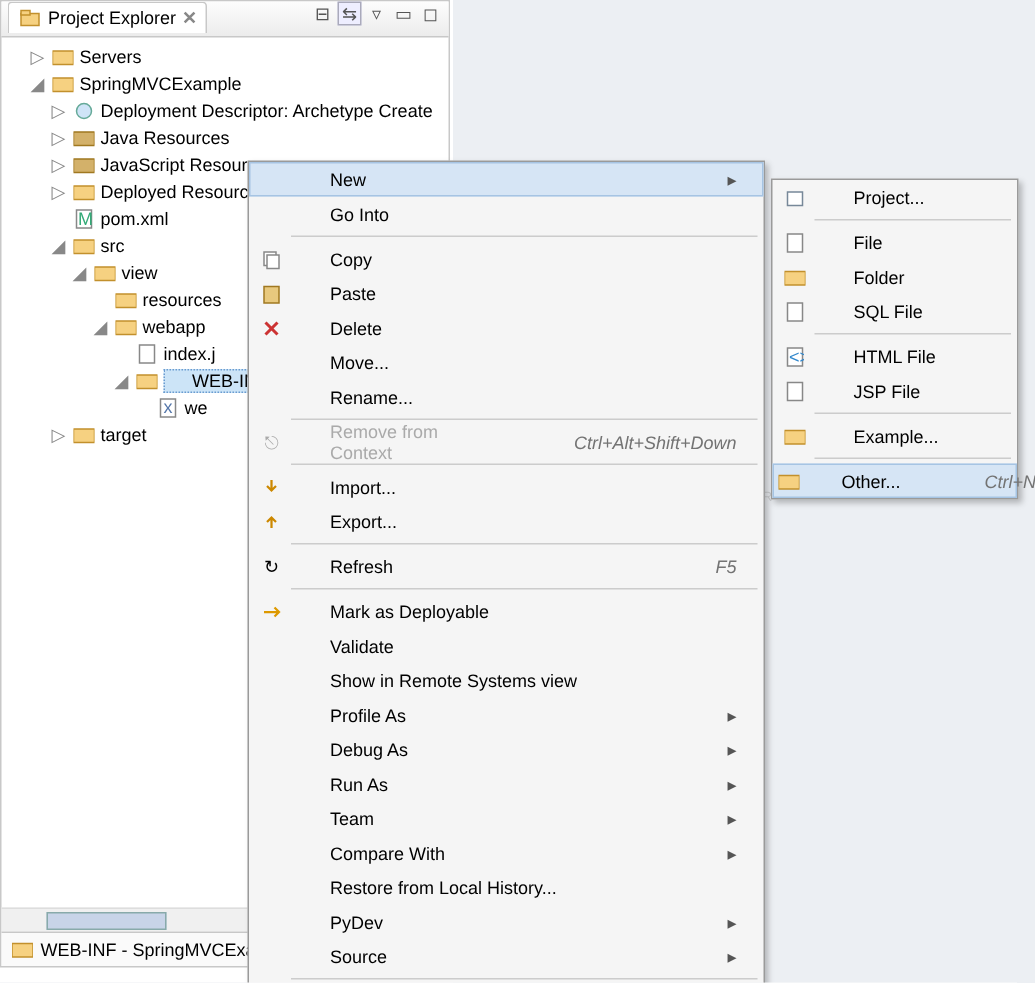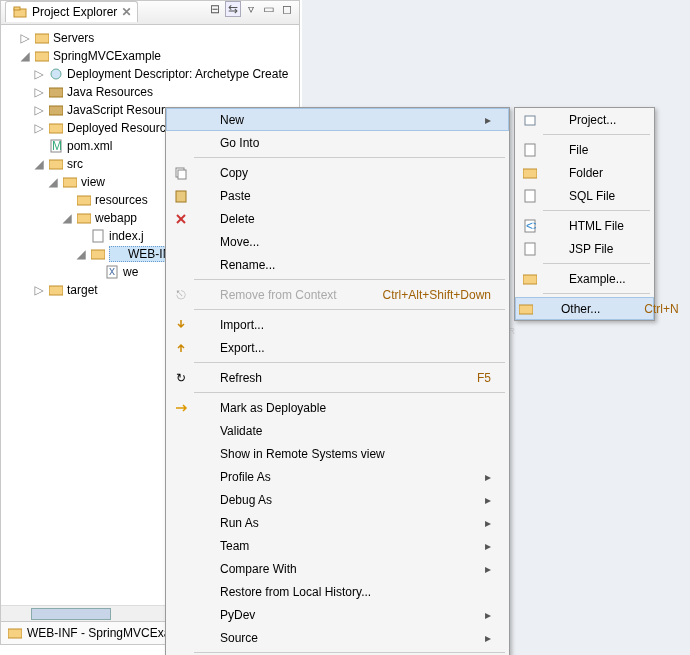--- a/index.html
+++ b/index.html
@@ -25,25 +25,25 @@
 .scrollbar-h { height: 16px; background: #f0f0f0; border-top: 1px solid #ddd; display: flex; align-items: center; }
 .scrollbar-h .thumb { width: 80px; height: 12px; background: #c8d4e8; border: 1px solid #8aa; margin-left: 30px; }
 .status { border-top: 1px solid #c8c8c8; padding: 3px 6px; display: flex; align-items: center; gap: 4px; background: #fafafa; }
 .right-area { position: absolute; left: 302px; top: 0; right: 0; bottom: 0; background: #eceff3; }
 .ctx-menu { position: absolute; background: #f5f5f5; border: 1px solid #9a9a9a; box-shadow: 2px 2px 4px rgba(0,0,0,.25); }
 .ctx-main { left: 165px; top: 107px; width: 345px; }
 .ctx-item { display: flex; align-items: center; height: 23px; padding: 0 18px 0 4px; cursor: pointer; gap: 28px; }
 .ctx-item:hover, .ctx-item.hover { background: #d6e5f5; border: 1px solid #a6c4e3; padding: 0 17px 0 3px; }
 .ctx-icon { width: 22px; display: flex; align-items: center; justify-content: center; }
 .ctx-label { flex: 1; }
-.ctx-short { color: #a16207; margin-left: 16px; }
+.ctx-short { color: #737373; margin-left: 28px; font-style: italic; }
 .ctx-arrow { color: #555; }
 .ctx-sep { height: 1px; background: #ccc; margin: 3px 4px 3px 28px; }
 .ctx-disabled { color: #aaa; }
-.ctx-sub { left: 514px; top: 107px; width: 141px; }
+.ctx-sub { left: 514px; top: 119px; width: 165px; }
 .logo { position: absolute; left: 270px; top: 300px; opacity: .35; font-family: Georgia, serif; pointer-events: none; }
 .logo .big { font-size: 22px; color: #3b6ba0; }
 .logo .big .g { color: #7aa53d; }
 .logo .small { font-size: 9px; color: #999; letter-spacing: 1px; }
 svg { display: block; }
 </style>
 </head>
 <body>
 
 <div class="right-area"></div>

